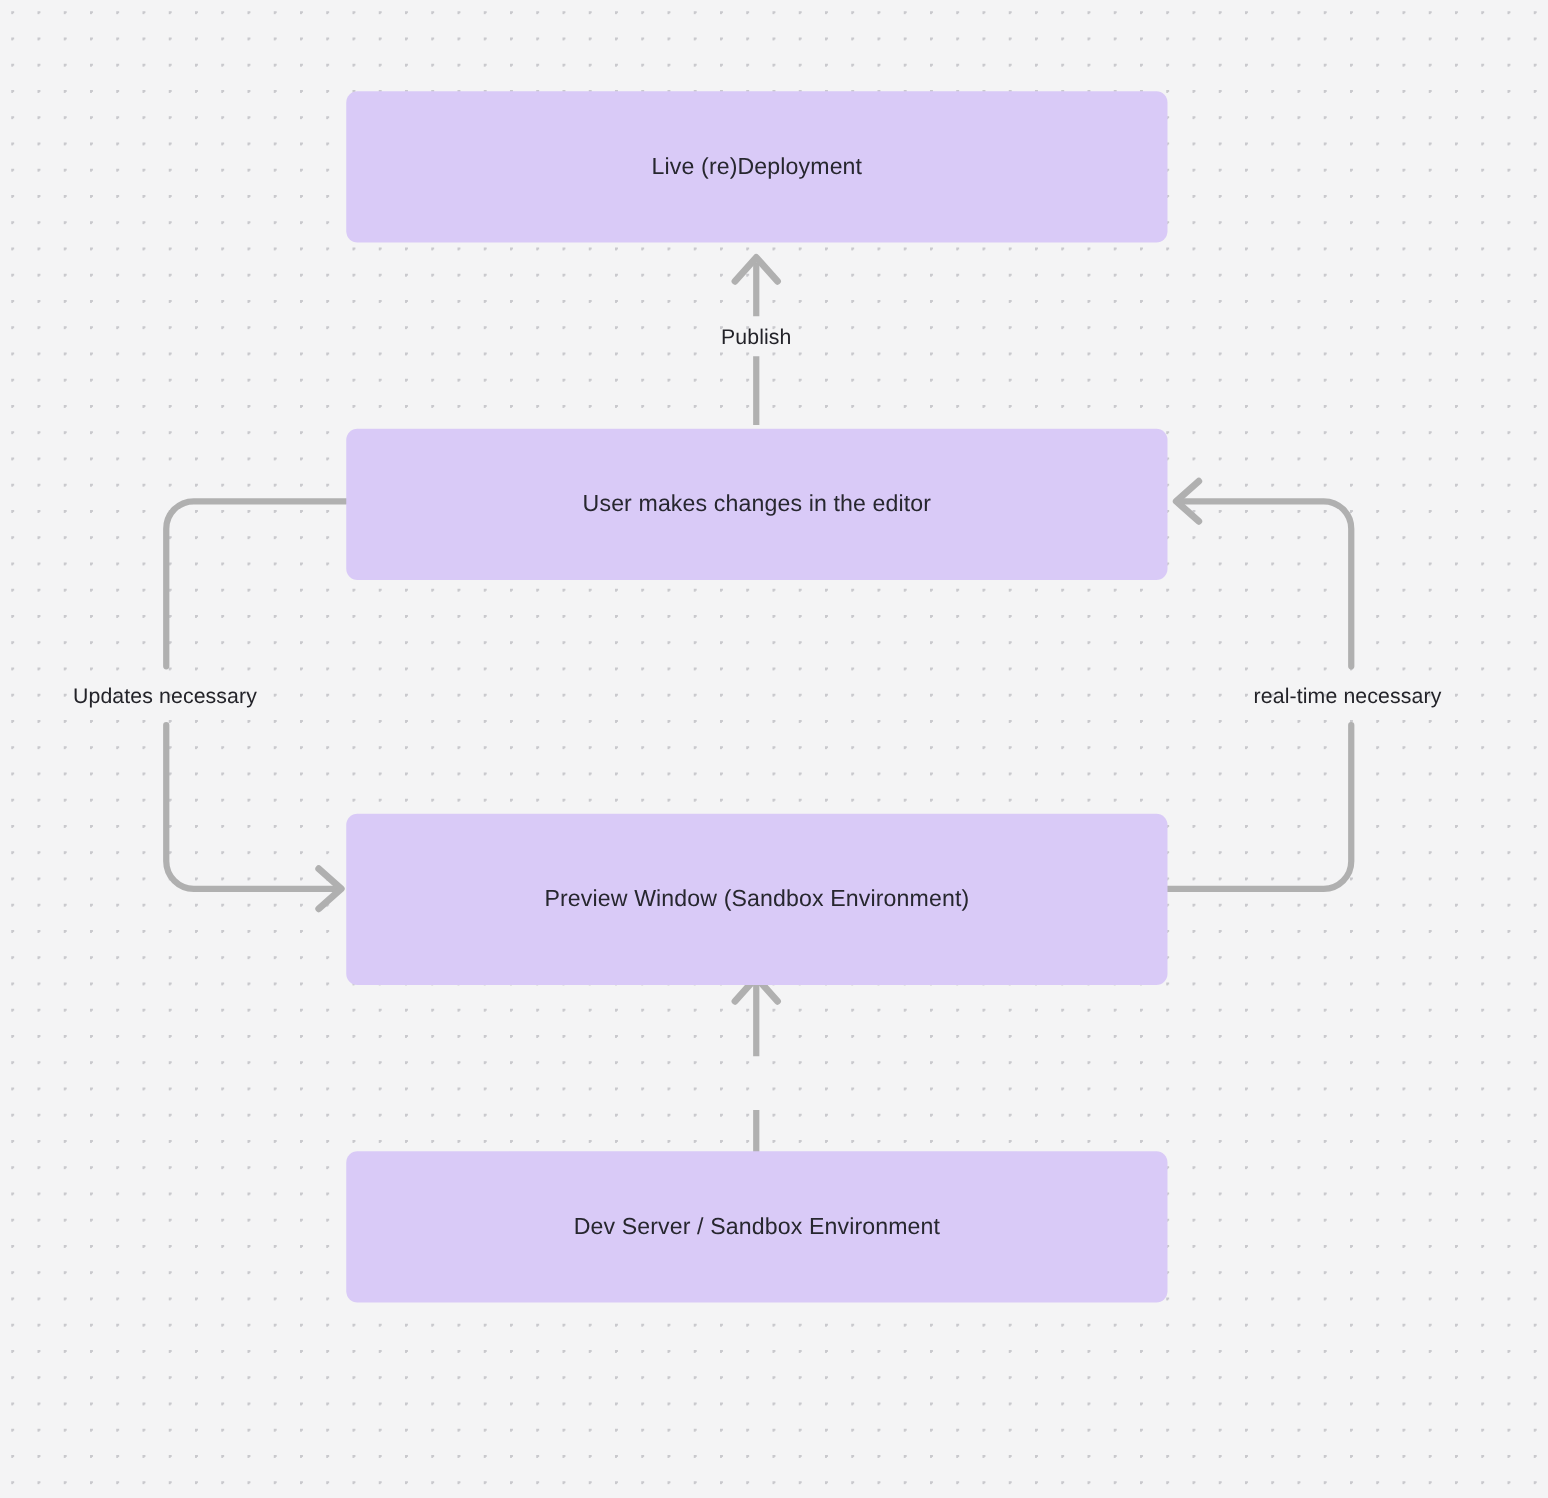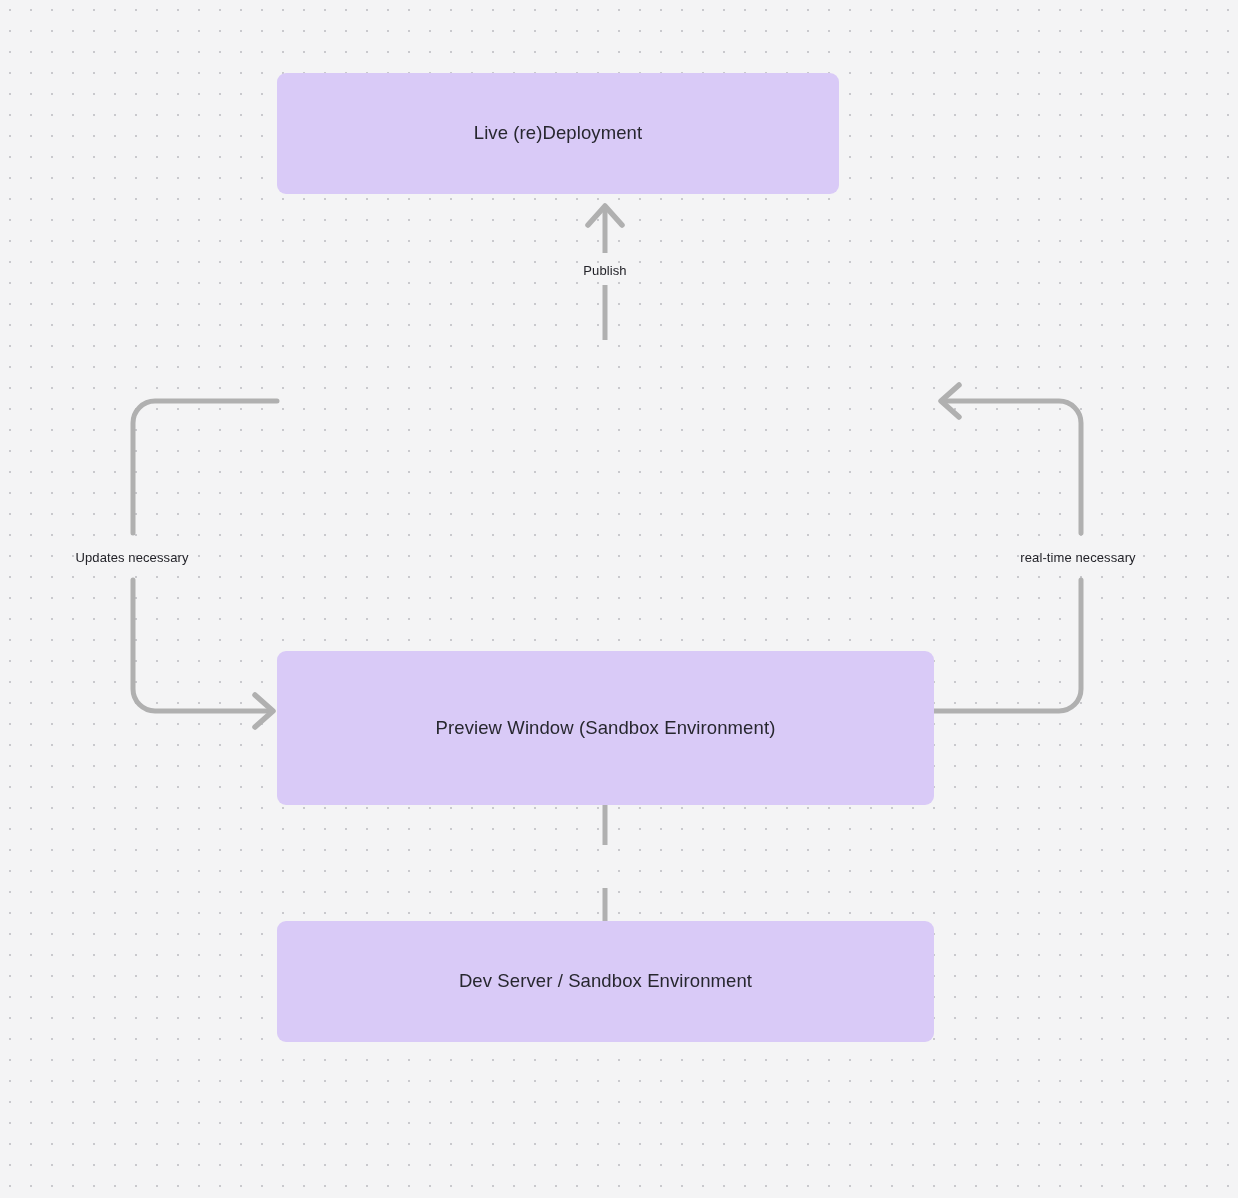--- a/index.html
+++ b/index.html
@@ -45,21 +45,21 @@
     line-height: 1.35;
     padding: 6px 16px;
     user-select: none;
   }
   .node-label {
     display: block;
   }
   .edge-label {
     position: absolute;
     color: #232329;
-    font-size: 13px;
+    font-size: 17px;
     letter-spacing: 0.1px;
     white-space: nowrap;
     background: transparent;
     user-select: none;
   }
   .edge-label.center {
     transform: translate(-50%, -50%);
   }
 </style>
 </head>
@@ -88,26 +88,29 @@
     </g>
 
     <g>
       <path d="M605,845 L605,787" stroke="#b0b0b0" stroke-width="5" fill="none" stroke-linecap="butt"></path>
       <path d="M588,801 L605,782 L622,801" stroke="#b0b0b0" stroke-width="5.5" fill="none" stroke-linecap="round" stroke-linejoin="round"></path>
       <path d="M605,888 L605,946" stroke="#b0b0b0" stroke-width="5" fill="none" stroke-linecap="butt"></path>
       <path d="M588,932 L605,951 L622,932" stroke="#b0b0b0" stroke-width="5.5" fill="none" stroke-linecap="round" stroke-linejoin="round"></path>
     </g>
   </svg>
 
-  <div class="node" style="left:277px; top:73px; width:562px; height:121px;">
+  <div class="node" style="left:277px; top:73px; width:657px; height:121px;">
     <span class="node-label">Live (re)Deployment</span>
   </div>
 
+  <div class="node" style="left:277px; top:343px; width:657px; height:121px;">
+    <span class="node-label">User makes changes in the editor</span>
+  </div>
 
-  <div class="node" style="left:277px; top:651px; width:657px; height:154px;">
+  <div class="node" style="left:277px; top:651px; width:657px; height:137px;">
     <span class="node-label">Preview Window (Sandbox Environment)</span>
   </div>
 
   <div class="node" style="left:277px; top:921px; width:657px; height:121px;">
     <span class="node-label">Dev Server / Sandbox Environment</span>
   </div>
 
   <div class="edge-label center" style="left:605px; top:270px;">Publish</div>
 
   <div class="edge-label center" style="left:132px; top:557px;">Updates necessary</div>

